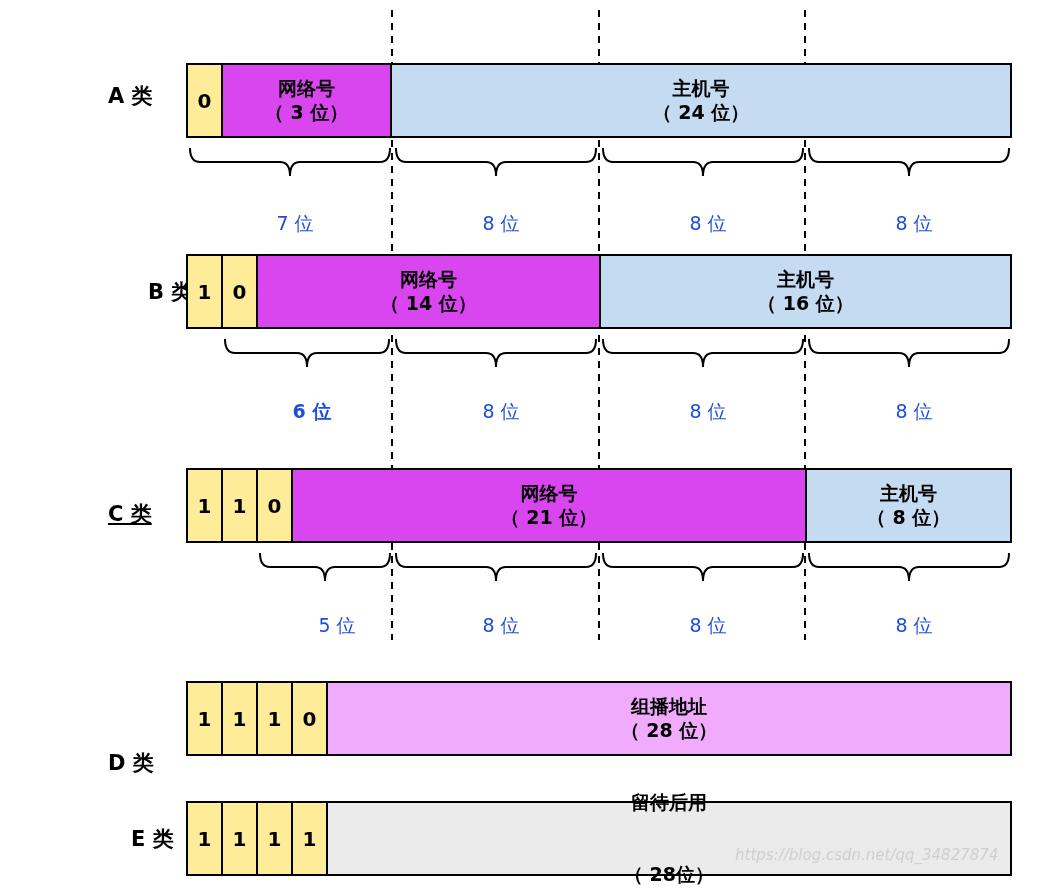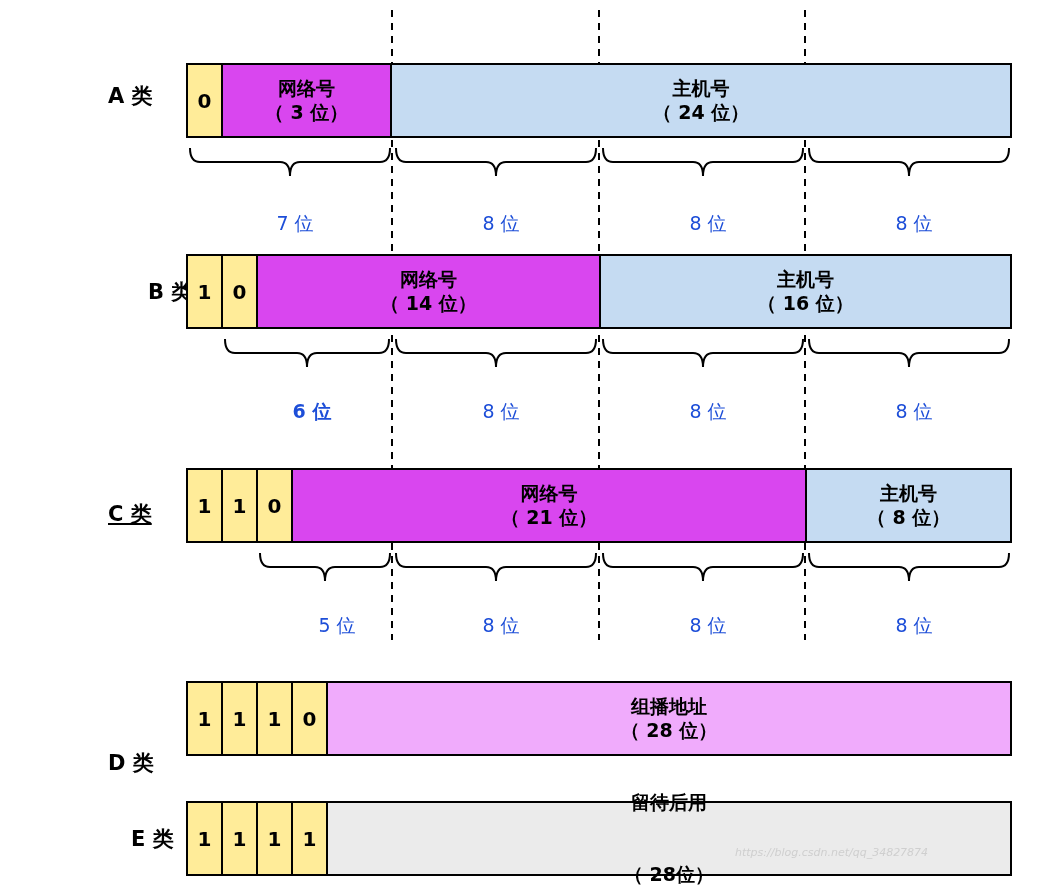--- a/index.html
+++ b/index.html
@@ -80,21 +80,21 @@
   }
   .seg-label {
     position: absolute;
     font-size: 19px;
     color: #1d4ed8;
     text-align: center;
     white-space: nowrap;
   }
   .watermark {
     position: absolute;
-    font-size: 11px;
+    font-size: 15px;
     color: #cfcfcf;
     white-space: nowrap;
     font-style: italic;
   }
   svg.overlay {
     position: absolute;
     left: 0; top: 0;
     width: 1062px;
     height: 892px;
     pointer-events: none;

